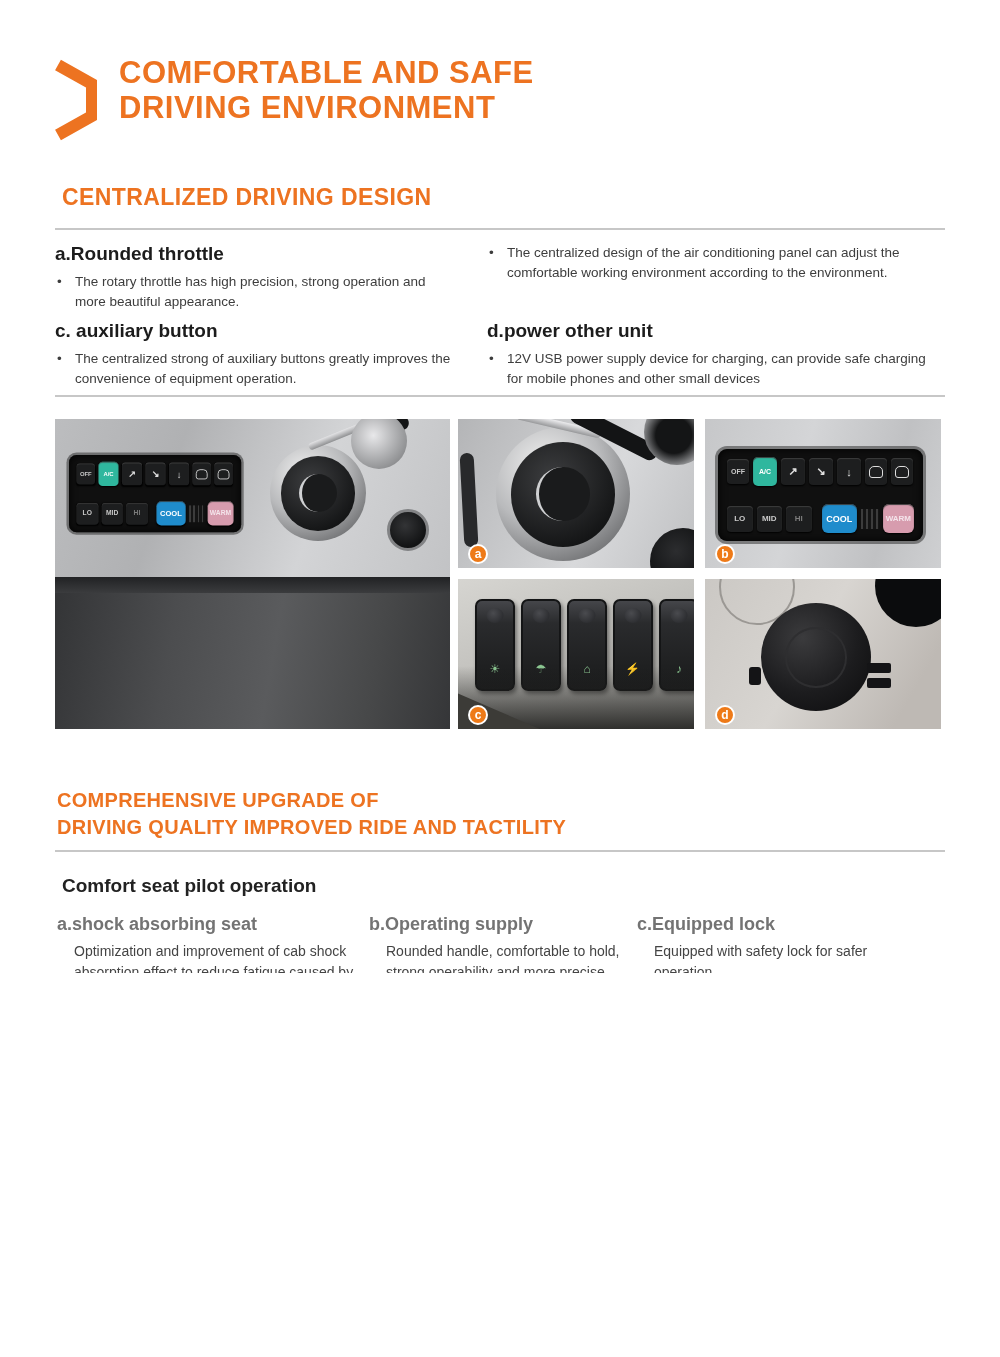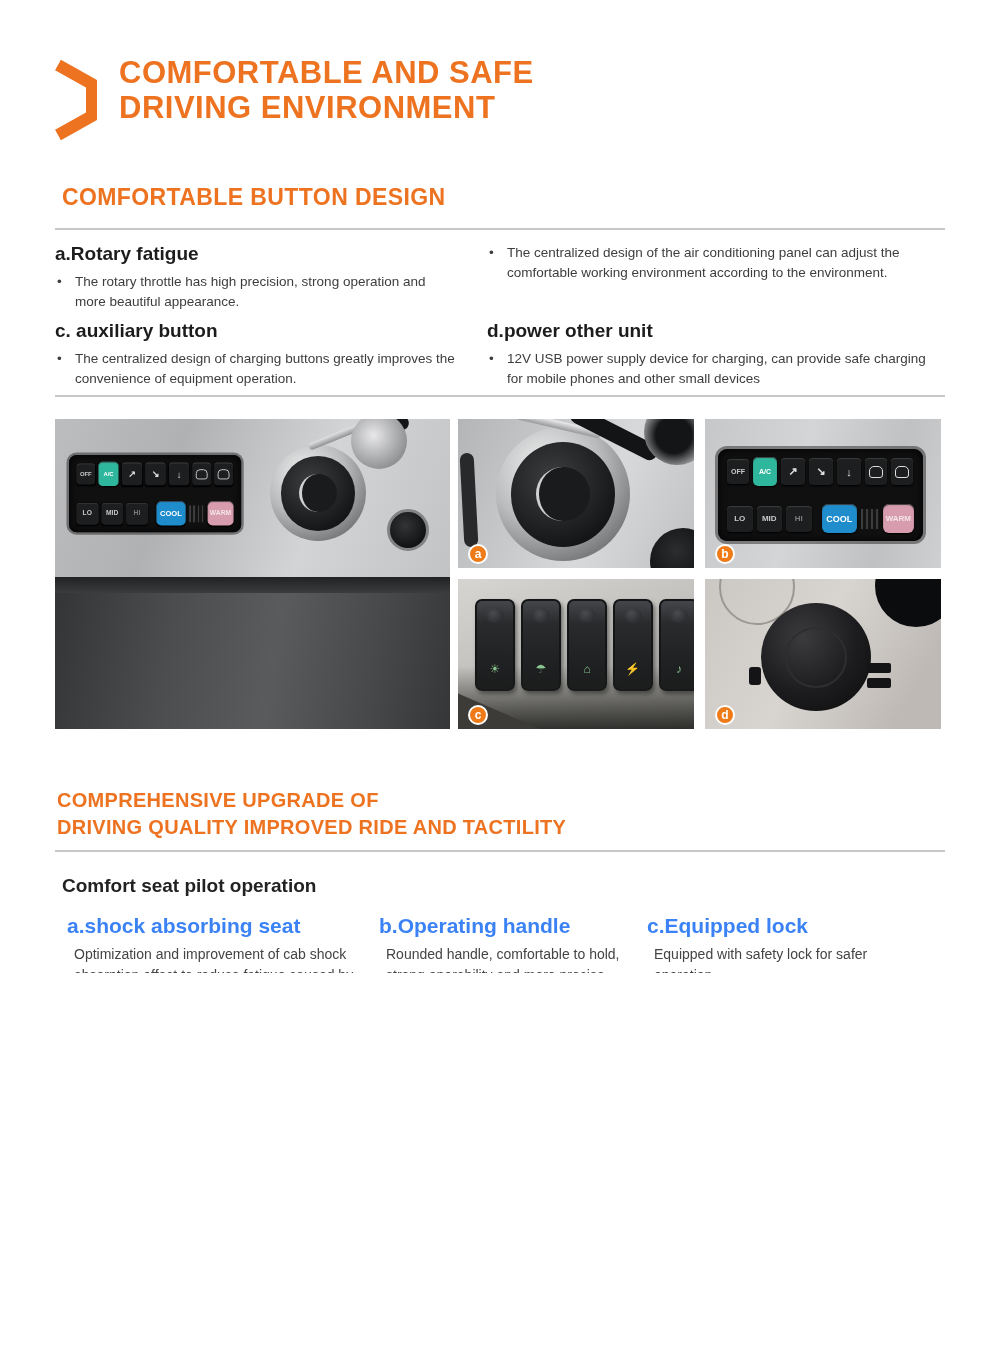--- a/index.html
+++ b/index.html
@@ -142,21 +142,21 @@
   .pd-tab1{position:absolute;left:162px;top:84px;width:24px;height:10px;background:#141416;border-radius:2px;}
   .pd-tab2{position:absolute;left:162px;top:99px;width:24px;height:10px;background:#141416;border-radius:2px;}
   .pd-lug{position:absolute;left:44px;top:88px;width:12px;height:18px;background:#141416;border-radius:3px;}
 
   
   .s2-heading{margin:58px 0 0 57px;color:#ED7321;font-size:20px;font-weight:bold;
               letter-spacing:.3px;line-height:1.35;}
   .s2-sub{margin:23px 0 0 62px;font-size:19px;font-weight:bold;color:#222;}
   .features2{display:flex;margin:17px 55px 0 57px;}
   .feat2{box-sizing:border-box;}
-  .feat2 h4{margin:0 0 6px 10px;font-size:21px;font-weight:bold;color:#3b82f6;}
+  .feat2 h4{margin:0 0 6px 0;font-size:18px;font-weight:bold;color:#737373;}
   .feat2 p{margin:0 0 0 17px;font-size:14px;line-height:1.5;color:#444;}
   .feat2-a{width:312px;}
   .feat2-b{width:268px;}
   .feat2-c{width:280px;}
 
   
   .ps-bg{position:absolute;inset:0;background:#3b3d3f;}
   .ps-winL{position:absolute;left:0;top:0;width:118px;height:312px;
         background:linear-gradient(100deg,#c9cbcc,#b2b4b6 55%,#999b9d);
         clip-path:polygon(0 0,100% 0,76% 100%,0 100%);}
@@ -254,42 +254,42 @@
       <svg width="42" height="86" viewBox="0 0 42 86">
         <path d="M3 8 L37 27 L37 59 L3 78" fill="none" stroke="#ED7321" stroke-width="12"></path>
       </svg>
     </div>
     <div class="title">
       <span style="display:block">COMFORTABLE AND SAFE</span>
       <span style="display:block">DRIVING ENVIRONMENT</span>
     </div>
   </div>
 
-  <div class="s1-heading">COMFORTABLE BUTTON DESIGN</div>
+  <div class="s1-heading">CENTRALIZED DRIVING DESIGN</div>
   <div class="divider div1"></div>
 
   <div class="features1">
     <div class="feat" style="grid-area:1/1">
-      <h3>a.Rotary fatigue</h3>
+      <h3>a.Rounded throttle</h3>
       <div class="li">
           <span class="bullet">•</span>
         <span>The rotary throttle has high precision, strong operation and more beautiful appearance.</span>
         </div>
     </div>
     <div class="feat" style="grid-area:1/2">
       <div class="li">
           <span class="bullet">•</span>
         <span>The centralized design of the air conditioning panel can adjust the comfortable working environment according to the environment.</span>
         </div>
     </div>
     <div class="feat" style="grid-area:2/1">
       <h3>c. auxiliary button</h3>
       <div class="li">
           <span class="bullet">•</span>
-        <span>The centralized design of charging buttons greatly improves the convenience of equipment operation.</span>
+        <span>The centralized strong of auxiliary buttons greatly improves the convenience of equipment operation.</span>
         </div>
     </div>
     <div class="feat" style="grid-area:2/2">
       <h3>d.power other unit</h3>
       <div class="li">
           <span class="bullet">•</span>
         <span>12V USB power supply device for charging, can provide safe charging for mobile phones and other small devices</span>
         </div>
     </div>
   </div>
@@ -438,21 +438,21 @@
   <div class="divider div3"></div>
 
   <div class="s2-sub">Comfort seat pilot operation</div>
 
   <div class="features2">
     <div class="feat2 feat2-a">
       <h4>a.shock absorbing seat</h4>
       <p>Optimization and improvement of cab shock absorption effect to reduce fatigue caused by operation</p>
     </div>
     <div class="feat2 feat2-b">
-      <h4>b.Operating handle</h4>
+      <h4>b.Operating supply</h4>
       <p>Rounded handle, comfortable to hold, strong operability and more precise operation control</p>
     </div>
     <div class="feat2 feat2-c">
       <h4>c.Equipped lock</h4>
       <p>Equipped with safety lock for safer operation</p>
     </div>
   </div>
 
   <div class="divider div4"></div>
 

